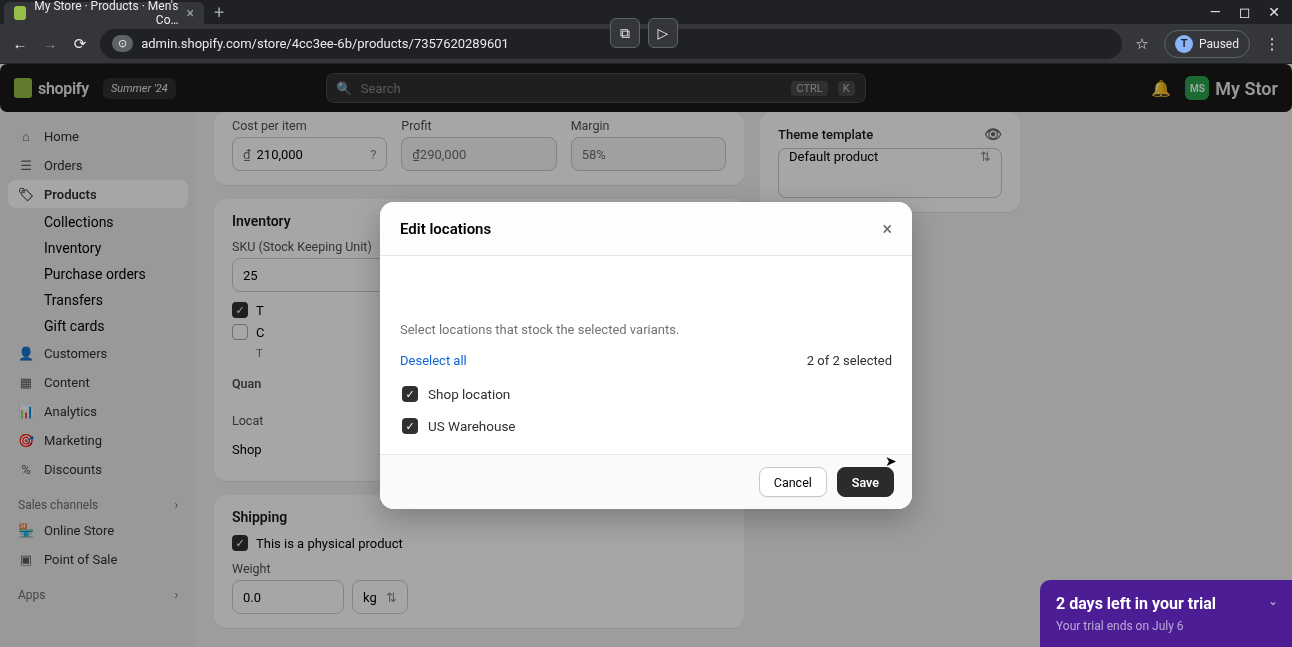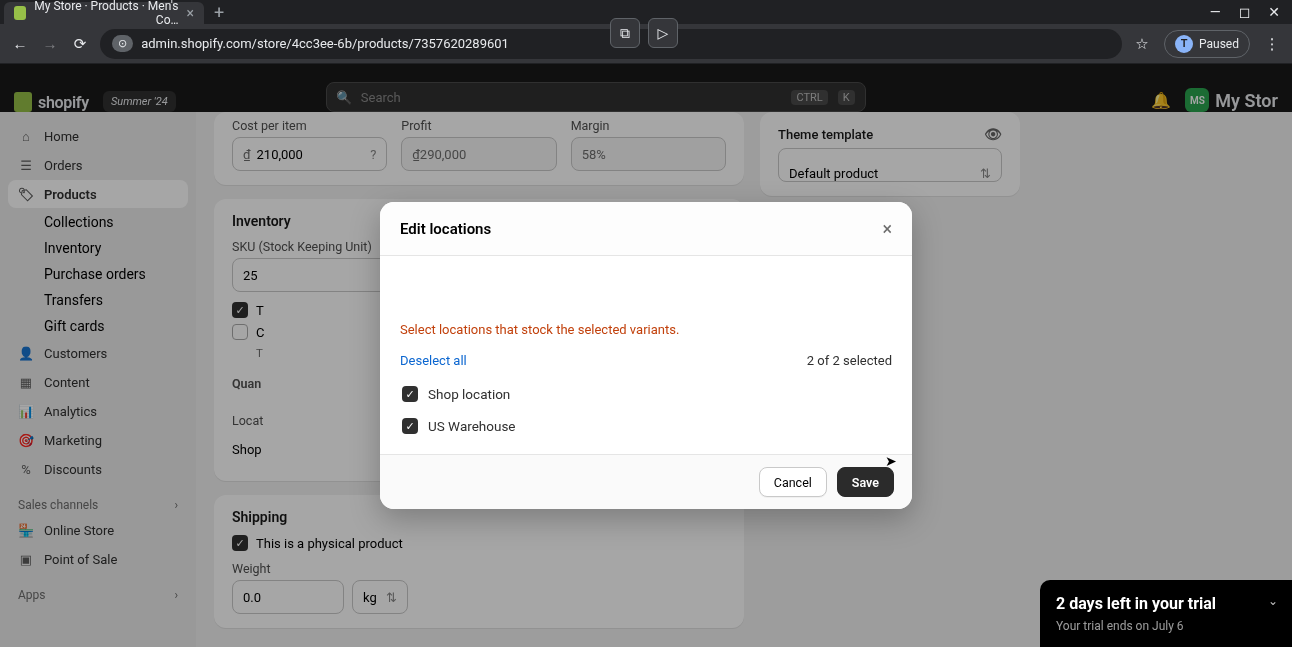--- a/index.html
+++ b/index.html
@@ -19,21 +19,21 @@
   .site-chip { background: #5f6368; border-radius: 10px; padding: 2px 6px; font-size: 11px; }
   .addr-icons { display:flex; gap:12px; align-items:center; }
   .paused-badge { display:flex; align-items:center; gap:6px; background: transparent; border: 1px solid #5f6368; border-radius: 16px; padding: 4px 10px; color: #e8eaed; font-size: 12px; }
   .paused-badge .dot { width:18px; height:18px; background:#8ab4f8; color:#202124; border-radius:50%; display:flex; align-items:center; justify-content:center; font-size:11px; font-weight:600; }
 
   .center-icons { position:absolute; top:18px; left:610px; display:flex; gap:8px; }
   .center-icons .ci { width:30px; height:30px; border:1px solid #5f6368; border-radius:6px; display:flex; align-items:center; justify-content:center; color:#e8eaed; font-size:14px; background:#35363a; }
 
   
   .app { position: relative; height: calc(647px - 64px); background: #f1f1f1; }
-  .shopify-header { height: 48px; background: #1a1a1a; display: flex; align-items: flex-end; padding: 0 14px; color: #e8eaed; gap: 14px; }
+  .shopify-header { height: 48px; background: #1a1a1a; display: flex; align-items: center; padding: 0 14px; color: #e8eaed; gap: 14px; border-radius: 7px; }
   .shopify-logo { display:flex; align-items:center; gap:6px; }
   .shopify-logo .bag { width:18px; height:20px; background:#96bf48; border-radius:3px; }
   .shopify-logo .txt { font-weight:600; font-size:16px; letter-spacing:-0.3px; }
   .summer-badge { background:#303030; border-radius:6px; padding:4px 8px; font-size:11px; font-style: italic; }
   .hdr-search { flex:1; max-width:540px; margin:0 auto; background:#303030; border:1px solid #4a4a4a; border-radius:8px; height:30px; display:flex; align-items:center; padding:0 10px; gap:8px; color:#8a8a8a; font-size:13px; }
   .hdr-search .right { margin-left:auto; display:flex; gap:10px; font-size:11px; }
   .hdr-search .kbd { background:#4a4a4a; padding:1px 5px; border-radius:4px; color:#bfbfbf; }
   .hdr-right { margin-left:auto; display:flex; align-items:center; gap:14px; }
   .store-chip { display:flex; align-items:center; gap:6px; }
   .store-chip .sq { width:24px; height:24px; background:#2aa54f; border-radius:6px; display:flex; align-items:center; justify-content:center; color:#fff; font-size:10px; font-weight:600; }
@@ -53,47 +53,47 @@
   .right-col { width: 260px; }
 
   .card { background:#fff; border-radius: 12px; padding: 14px 18px; margin-bottom: 14px; box-shadow: 0 1px 0 rgba(0,0,0,.07); }
   .card-h { font-size:14px; font-weight:600; color:#1a1a1a; margin-bottom: 10px; display:flex; justify-content:space-between; align-items:center; }
   .card-h .link { font-size:12.5px; font-weight:500; color:#0b66d0; }
   .lbl { font-size:12.5px; color:#505050; margin-bottom:4px; display:block; }
   .field { height: 34px; border: 1px solid #c9c9c9; border-radius: 8px; padding: 0 10px; display:flex; align-items:center; font-size:13px; background:#fff; gap:6px; }
   .field.ro { background:#f6f6f6; color:#6d6d6d; }
   .row { display:flex; gap:14px; }
   .row > div { flex:1; }
-  .select-field { height: 34px; border:1px solid #c9c9c9; border-radius:8px; padding:0 10px; display:flex; align-items:flex-end; justify-content:space-between; font-size:13px; }
+  .select-field { height: 50px; border:1px solid #c9c9c9; border-radius:8px; padding:0 10px; display:flex; align-items:flex-start; justify-content:space-between; font-size:13px; }
   .eye { font-size:14px; color:#666; }
 
   .chk-row { display:flex; align-items:center; gap:8px; font-size:13px; margin: 6px 0; }
   .chk { width:16px; height:16px; border-radius:4px; background:#303030; display:flex; align-items:center; justify-content:center; color:#fff; font-size:11px; }
   .chk.empty { background:#fff; border:1px solid #aaa; }
 
   
   .overlay { position:absolute; inset:0; background: rgba(0,0,0,.35); display:flex; align-items:center; justify-content:center; }
   .modal { width: 532px; background:#fff; border-radius: 14px; overflow:hidden; box-shadow: 0 10px 30px rgba(0,0,0,.25); }
   .modal-h { padding: 16px 20px; border-bottom:1px solid #e5e5e5; display:flex; justify-content:space-between; align-items:center; font-size:15px; font-weight:600; background:#fdfdfd; }
   .modal-h .x { color:#6d6d6d; font-size:18px; cursor:pointer; font-weight:400; }
   .modal-b { padding: 18px 20px 12px; font-size:13px; color:#303030; }
-  .modal-b .desc { color:#c2410c; margin-bottom: 16px; margin-top: 48px; }
+  .modal-b .desc { color:#737373; margin-bottom: 16px; margin-top: 48px; }
   .modal-b .toprow { display:flex; justify-content:space-between; align-items:center; margin-bottom:10px; }
   .modal-b .toprow .da { color:#0b66d0; font-size:13px; }
   .modal-b .toprow .cnt { color:#303030; font-size:13px; }
   .loc-row { display:flex; align-items:center; gap:10px; padding: 8px 2px; font-size:13.5px; }
   .modal-f { border-top:1px solid #e5e5e5; padding: 12px 18px; display:flex; justify-content:flex-end; gap:10px; background:#fafafa; }
   .btn { height:30px; padding:0 14px; border-radius:8px; font-size:12.5px; display:flex; align-items:center; cursor:pointer; }
   .btn.secondary { background:#fff; border:1px solid #c9c9c9; box-shadow: 0 1px 0 rgba(0,0,0,.04); }
   .btn.primary { background:#2b2b2b; color:#fff; border:1px solid #2b2b2b; font-weight:600; }
 
   .cursor { position:absolute; top:389px; left:885px; font-size:14px; color:#000; pointer-events:none; }
 
   
-  .trial { position:absolute; right:0; bottom:0; width:252px; background:#000000; color:#fff; padding: 14px 16px; border-radius: 10px 0 0 0; font-size:12px; }
+  .trial { position:absolute; right:0; bottom:0; width:252px; background:#4c1d95; color:#fff; padding: 14px 16px; border-radius: 10px 0 0 0; font-size:12px; }
   .trial h3 { font-size:16px; font-weight:700; margin-bottom:6px; }
   .trial .chev { position:absolute; top:14px; right:14px; color:#bfbfbf; }
 </style>
 </head>
 <body>
 
 <div class="browser-chrome">
   <div class="tab">
     <span class="fav"></span>
     <span>My Store · Products · Men's Co…</span>

